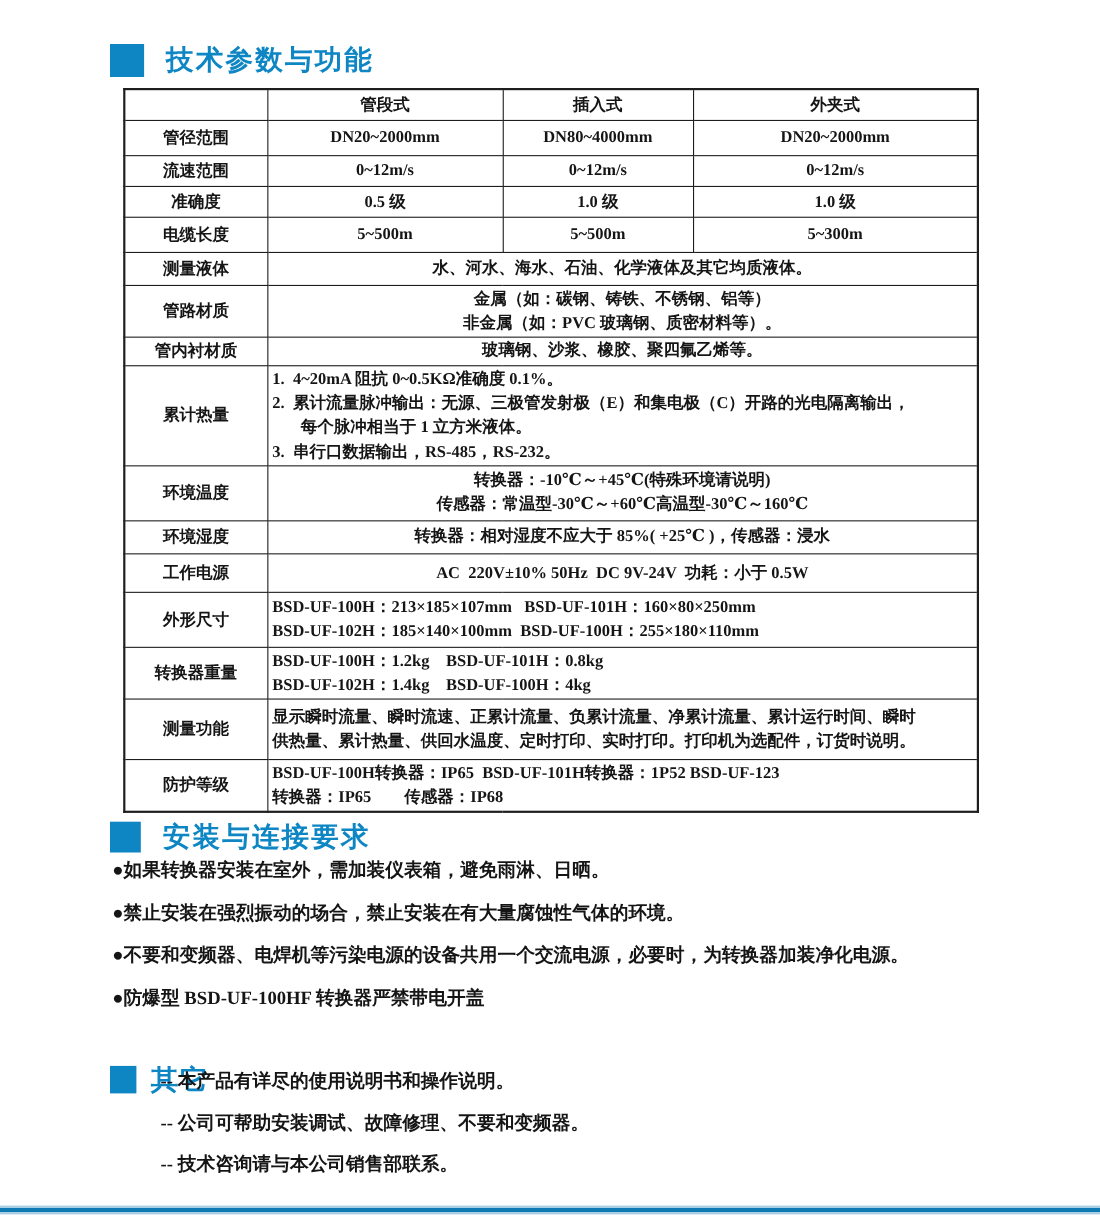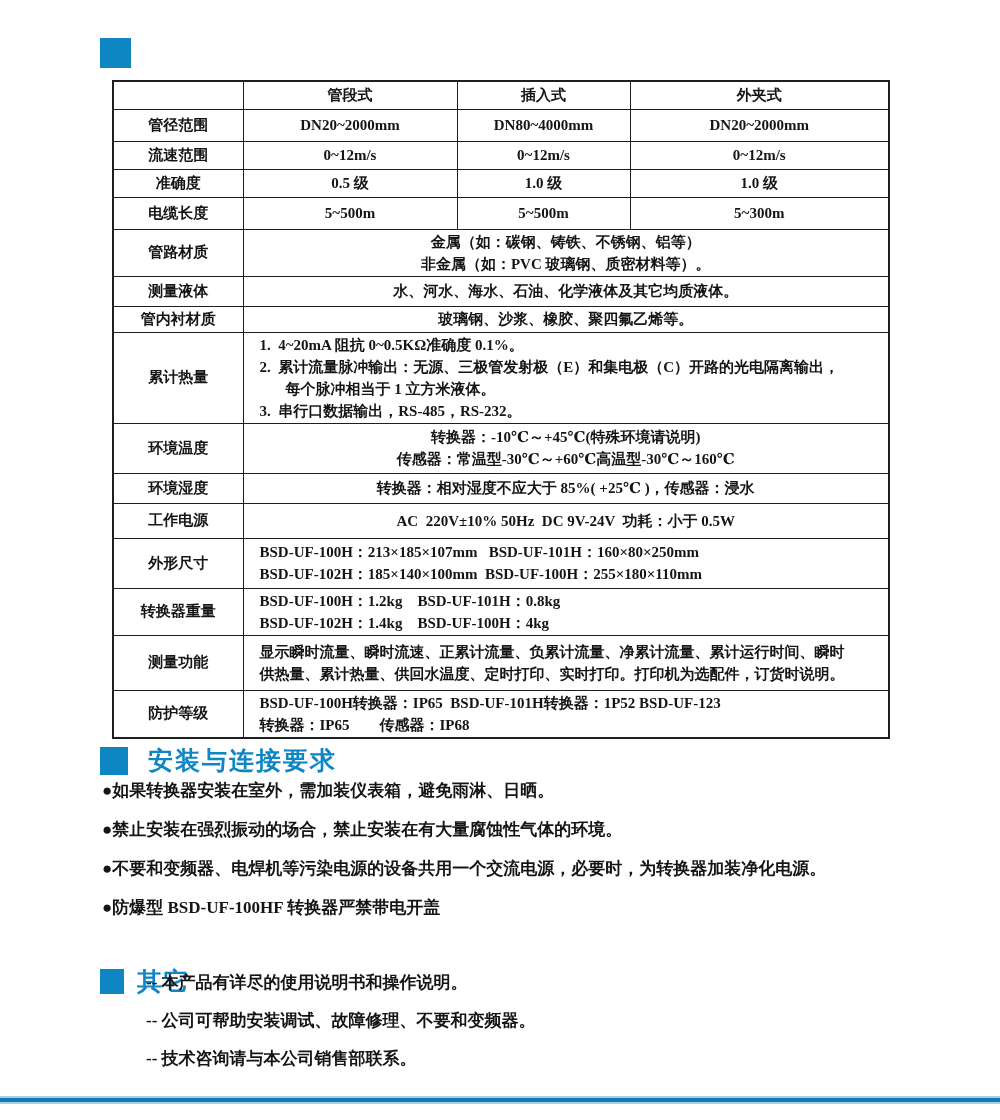--- a/index.html
+++ b/index.html
@@ -20,21 +20,21 @@
   #head-other{left:100px;top:938px;margin-top:27px;}
   #head-other .sq{width:24px;height:25px;margin-right:13px;}
 
   table.spec{
     position:absolute;left:112px;top:80px;width:776px;
     border-collapse:collapse;table-layout:fixed;
     border:2px solid #1e1e1e;
   }
   table.spec td{
     border:1px solid #1e1e1e;font-weight:bold;font-size:15px;
-    vertical-align:middle;padding:1px 16px;overflow:hidden;
+    vertical-align:middle;padding:1px 4px;overflow:hidden;
   }
   td.lbl{text-align:center;}
   td.c{text-align:center;}
   td.l{text-align:left;padding-left:10px;}
   .ln{line-height:22px;white-space:pre-wrap;}
   .ln.ind{padding-left:26px;}
 
   .notes{position:absolute;left:102px;top:780px;width:810px;}
   .note{
     font-size:17px;font-weight:bold;line-height:22px;margin-bottom:17px;white-space:pre-wrap;font-family:Liberation Serif, serif;
@@ -46,20 +46,21 @@
   .bottom-bar{
     position:absolute;left:0;top:1096px;width:1000px;height:8px;
     background:linear-gradient(to bottom,#a9cfe4 0px,#a9cfe4 2px,#0f79b4 2px,#0f79b4 6px,#a9cfe4 6px,#a9cfe4 8px);
   }
 </style>
 </head>
 <body>
 
 <div class="section-head" id="head-specs">
   <span class="sq"></span>
+  <h2>技术参数与功能</h2>
 </div>
 
 <table class="spec">
   <colgroup>
       <col style="width:130px">
       <col style="width:214px">
       <col style="width:173px">
       <col style="width:259px">
     </colgroup>
   <tbody>
@@ -86,31 +87,31 @@
     <td class="c">0.5 级</td>
     <td class="c">1.0 级</td>
     <td class="c">1.0 级</td>
   </tr>
   <tr style="height:32px">
     <td class="lbl">电缆长度</td>
     <td class="c">5~500m</td>
     <td class="c">5~500m</td>
     <td class="c">5~300m</td>
   </tr>
+  <tr style="height:30px">
+    <td class="lbl">测量液体</td>
+    <td class="c" colspan="3">
+      <div class="ln">水、河水、海水、石油、化学液体及其它均质液体。</div>
+    </td>
+  </tr>
   <tr style="height:46px">
     <td class="lbl">管路材质</td>
     <td class="c" colspan="3">
       <div class="ln">金属（如：碳钢、铸铁、不锈钢、铝等）</div>
       <div class="ln">非金属（如：PVC 玻璃钢、质密材料等）。</div>
-    </td>
-  </tr>
-  <tr style="height:30px">
-    <td class="lbl">测量液体</td>
-    <td class="c" colspan="3">
-      <div class="ln">水、河水、海水、石油、化学液体及其它均质液体。</div>
     </td>
   </tr>
   <tr style="height:26px">
     <td class="lbl">管内衬材质</td>
     <td class="c" colspan="3">
       <div class="ln">玻璃钢、沙浆、橡胶、聚四氟乙烯等。</div>
     </td>
   </tr>
   <tr style="height:90px">
     <td class="lbl">累计热量</td>

